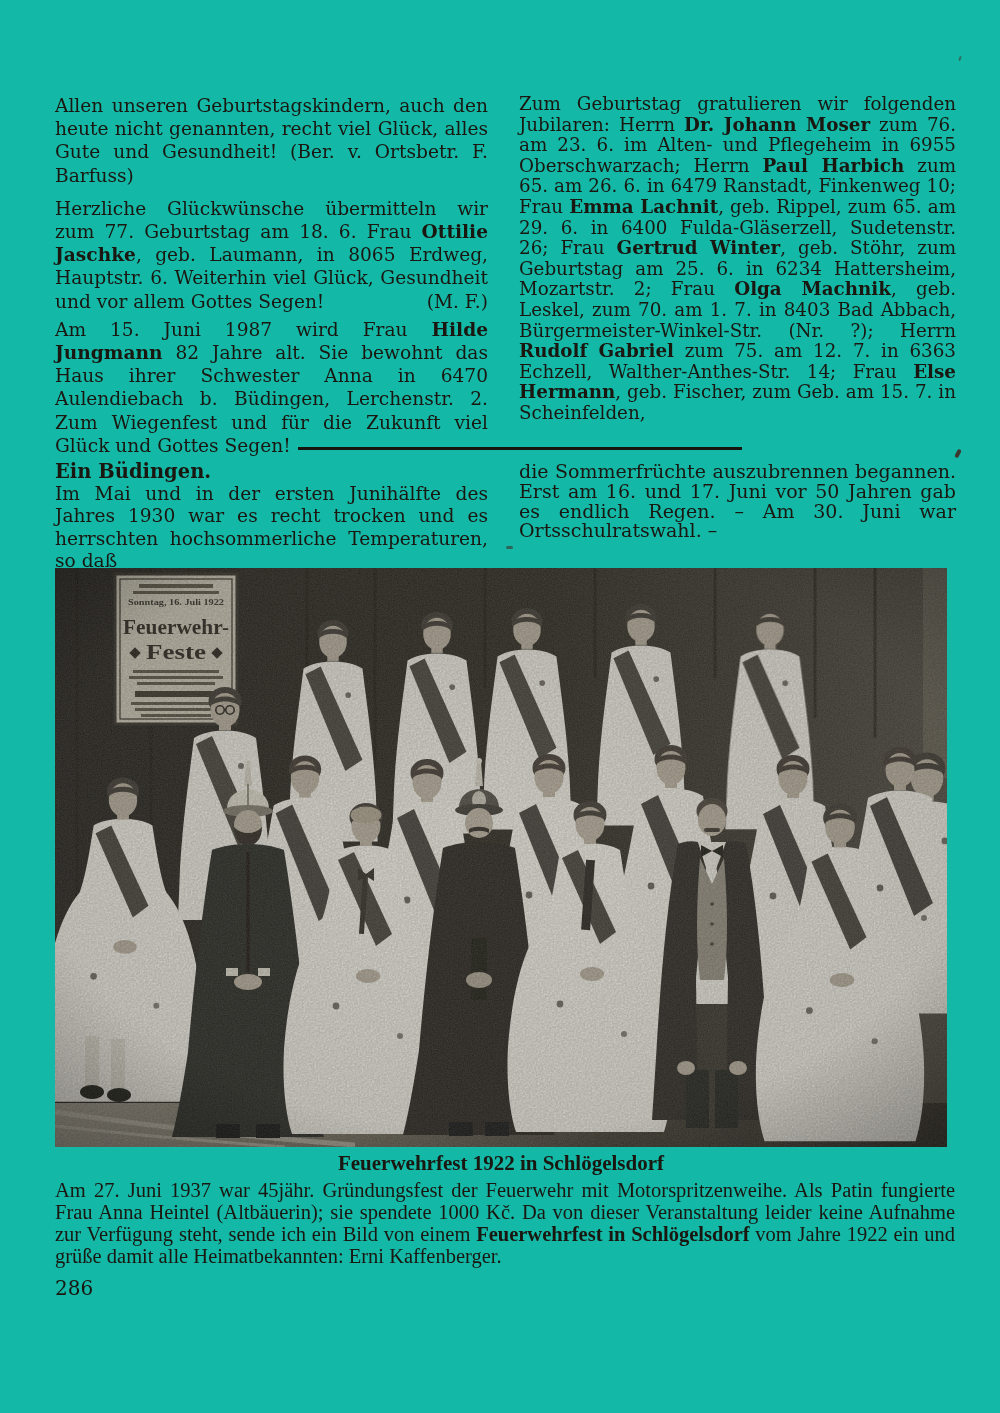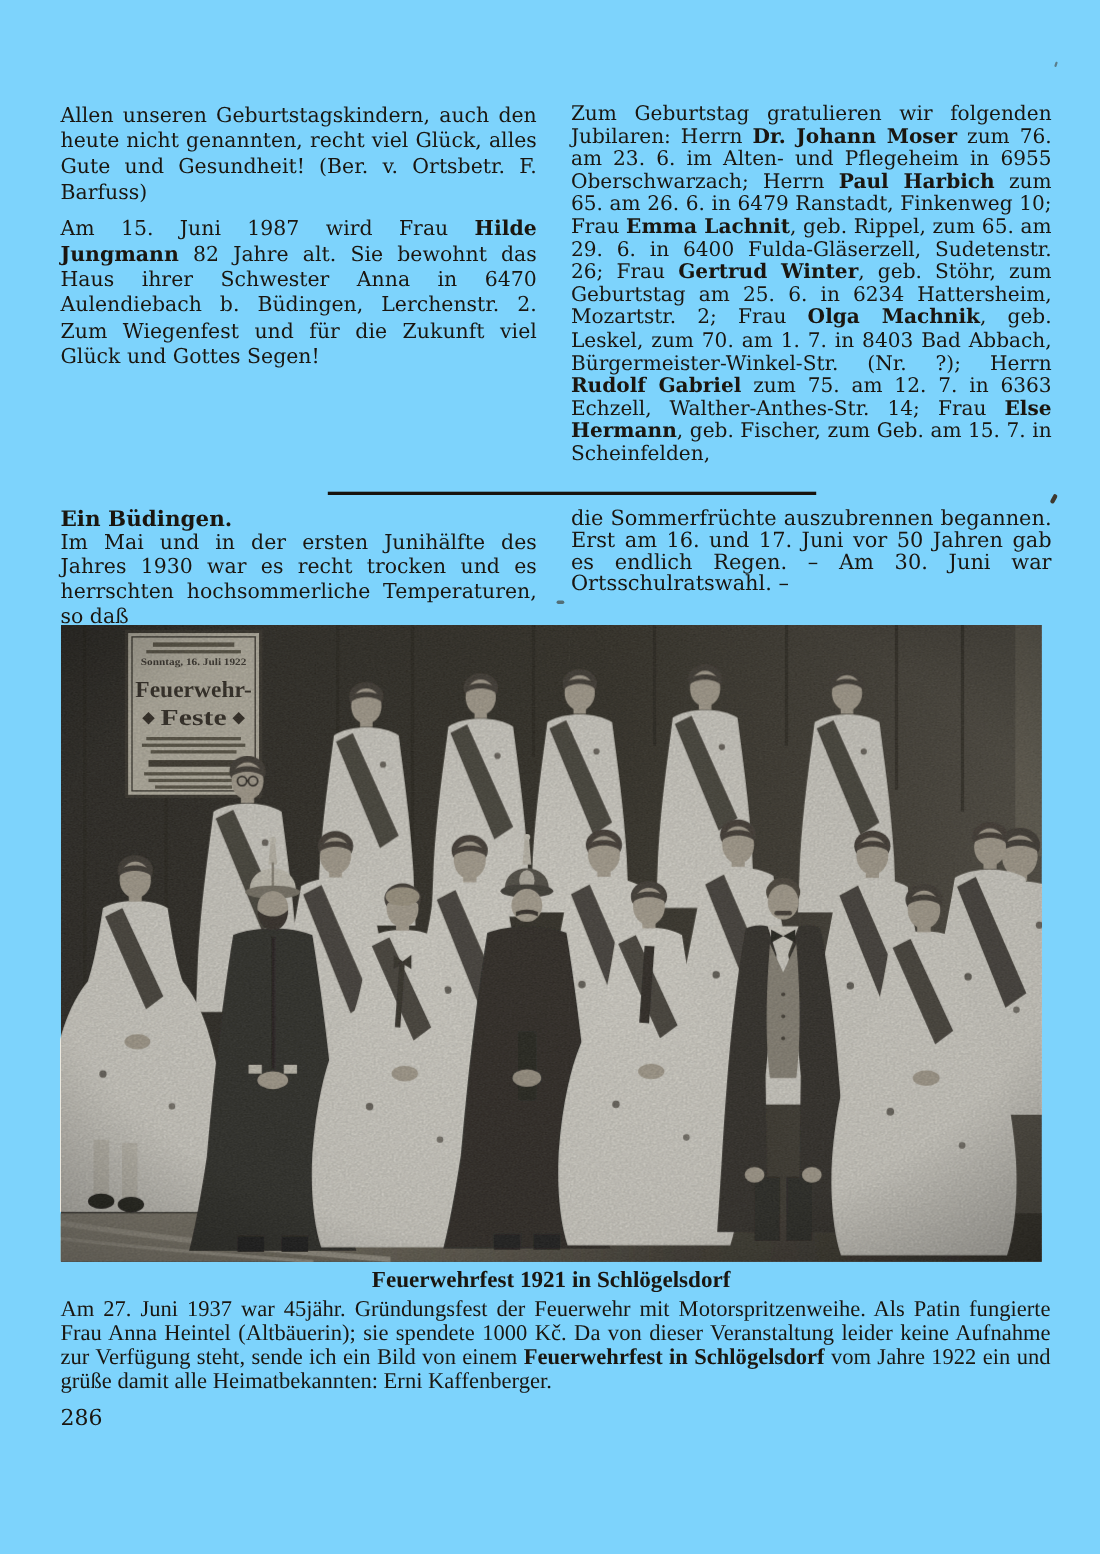--- a/index.html
+++ b/index.html
@@ -1,18 +1,18 @@
 <!DOCTYPE html>
 <html lang="de"><head>
 <meta charset="utf-8">
 <style>
   html,body{margin:0;padding:0;background:#dcdad4;}
   .page{
     position:relative;width:1000px;height:1413px;margin:0 auto;
-    background:#7dd3fc;color:#1a1610;overflow:hidden;
+    background:#14b8a6;color:#1a1610;overflow:hidden;
     font-family:"DejaVu Serif",serif;
   }
   .col{position:absolute;text-align:justify;}
   .col p{margin:0;}
   .col-left{left:55px;top:94px;width:433px;font-size:18.6px;line-height:23.2px;}
   .col-right{left:519px;top:94px;width:437px;font-size:18.3px;line-height:20.6px;}
   .head{font-size:20.5px;font-weight:bold;letter-spacing:.4px;margin:0;line-height:24px;}
   .intro{margin-bottom:10px !important;}
   .col-left .head{margin-bottom:5px;}
   .col-right .head{margin-bottom:5px;}
@@ -38,20 +38,21 @@
   .speck.s3{left:506px;top:546px;width:7px;height:3px;opacity:.65;}
   b{font-weight:bold;}
 </style>
 </head>
 <body>
 
 <div class="page">
 
   <section class="col col-left">
     <p class="intro">Allen unseren Geburtstagskindern, auch den heute nicht genannten, recht viel Glück, alles Gute und Gesundheit! (Ber. v. Ortsbetr. F. Barfuss)</p>
+    <p><span>Herzliche Glückwünsche übermitteln wir zum 77. Geburtstag am 18. 6. Frau <b>Ottilie Jaschke</b>, geb. Laumann, in 8065 Erdweg, Hauptstr. 6. Weiterhin viel Glück, Gesundheit und vor allem Gottes Segen!</span><span class="sig">(M. F.)</span></p>
     <p class="p2"><span>Am 15. Juni 1987 wird Frau <b>Hilde Jungmann</b> 82 Jahre alt. Sie bewohnt das Haus ihrer Schwester Anna in 6470 Aulendiebach b. Büdingen, Lerchenstr. 2. Zum Wiegenfest und für die Zukunft viel Glück und Gottes Segen!</span></p>
   </section>
 
   <section class="col col-right">
     <p><span>Zum Geburtstag gratulieren wir folgenden Jubilaren: Herrn <b>Dr. Johann Moser</b> zum 76. am 23. 6. im Alten- und Pflegeheim in 6955 Oberschwarzach; Herrn <b>Paul Harbich</b> zum 65. am 26. 6. in 6479 Ranstadt, Finkenweg 10; Frau <b>Emma Lachnit</b>, geb. Rippel, zum 65. am 29. 6. in 6400 Fulda-Gläserzell, Sudetenstr. 26; Frau <b>Gertrud Winter</b>, geb. Stöhr, zum Geburtstag am 25. 6. in 6234 Hattersheim, Mozartstr. 2; Frau <b>Olga Machnik</b>, geb. Leskel, zum 70. am 1. 7. in 8403 Bad Abbach, Bürgermeister-Winkel-Str. (Nr. ?); Herrn <b>Rudolf Gabriel</b> zum 75. am 12. 7. in 6363 Echzell, Walther-Anthes-Str. 14; Frau <b>Else Hermann</b>, geb. Fischer, zum Geb. am 15. 7. in Scheinfelden,</span></p>
   </section>
 
   <div class="divider"></div>
 
   <section class="col rueck-left">
@@ -279,21 +280,21 @@
           <use href="#wst" transform="translate(785,257) scale(1.02)"></use>
         </g>
       </g>
 
       <rect x="0" y="0" width="892" height="579" filter="url(#grainD)" opacity=".26" style="mix-blend-mode:multiply"></rect>
       <rect x="0" y="0" width="892" height="579" filter="url(#grainL)" opacity=".16"></rect>
       <rect x="0" y="0" width="892" height="579" fill="url(#vig)"></rect>
     </g>
   </svg>
 
-  <div class="caption">Feuerwehrfest 1921 in Schlögelsdorf</div>
+  <div class="caption">Feuerwehrfest 1922 in Schlögelsdorf</div>
 
   <p class="bottom"><span>Am 27. Juni 1937 war 45jähr. Gründungsfest der Feuerwehr mit Motorspritzenweihe. Als Patin fungierte Frau Anna Heintel (Altbäuerin); sie spendete 1000 Kč. Da von dieser Veranstaltung leider keine Aufnahme zur Verfügung steht, sende ich ein Bild von einem <b>Feuerwehrfest in Schlögelsdorf</b> vom Jahre 1922 ein und grüße damit alle Heimatbekannten: Erni Kaffenberger.</span></p>
 
   <div class="pagenum">286</div>
 
   <div class="speck s1"></div>
   <div class="speck s2"></div>
   <div class="speck s3"></div>
 </div>
 

